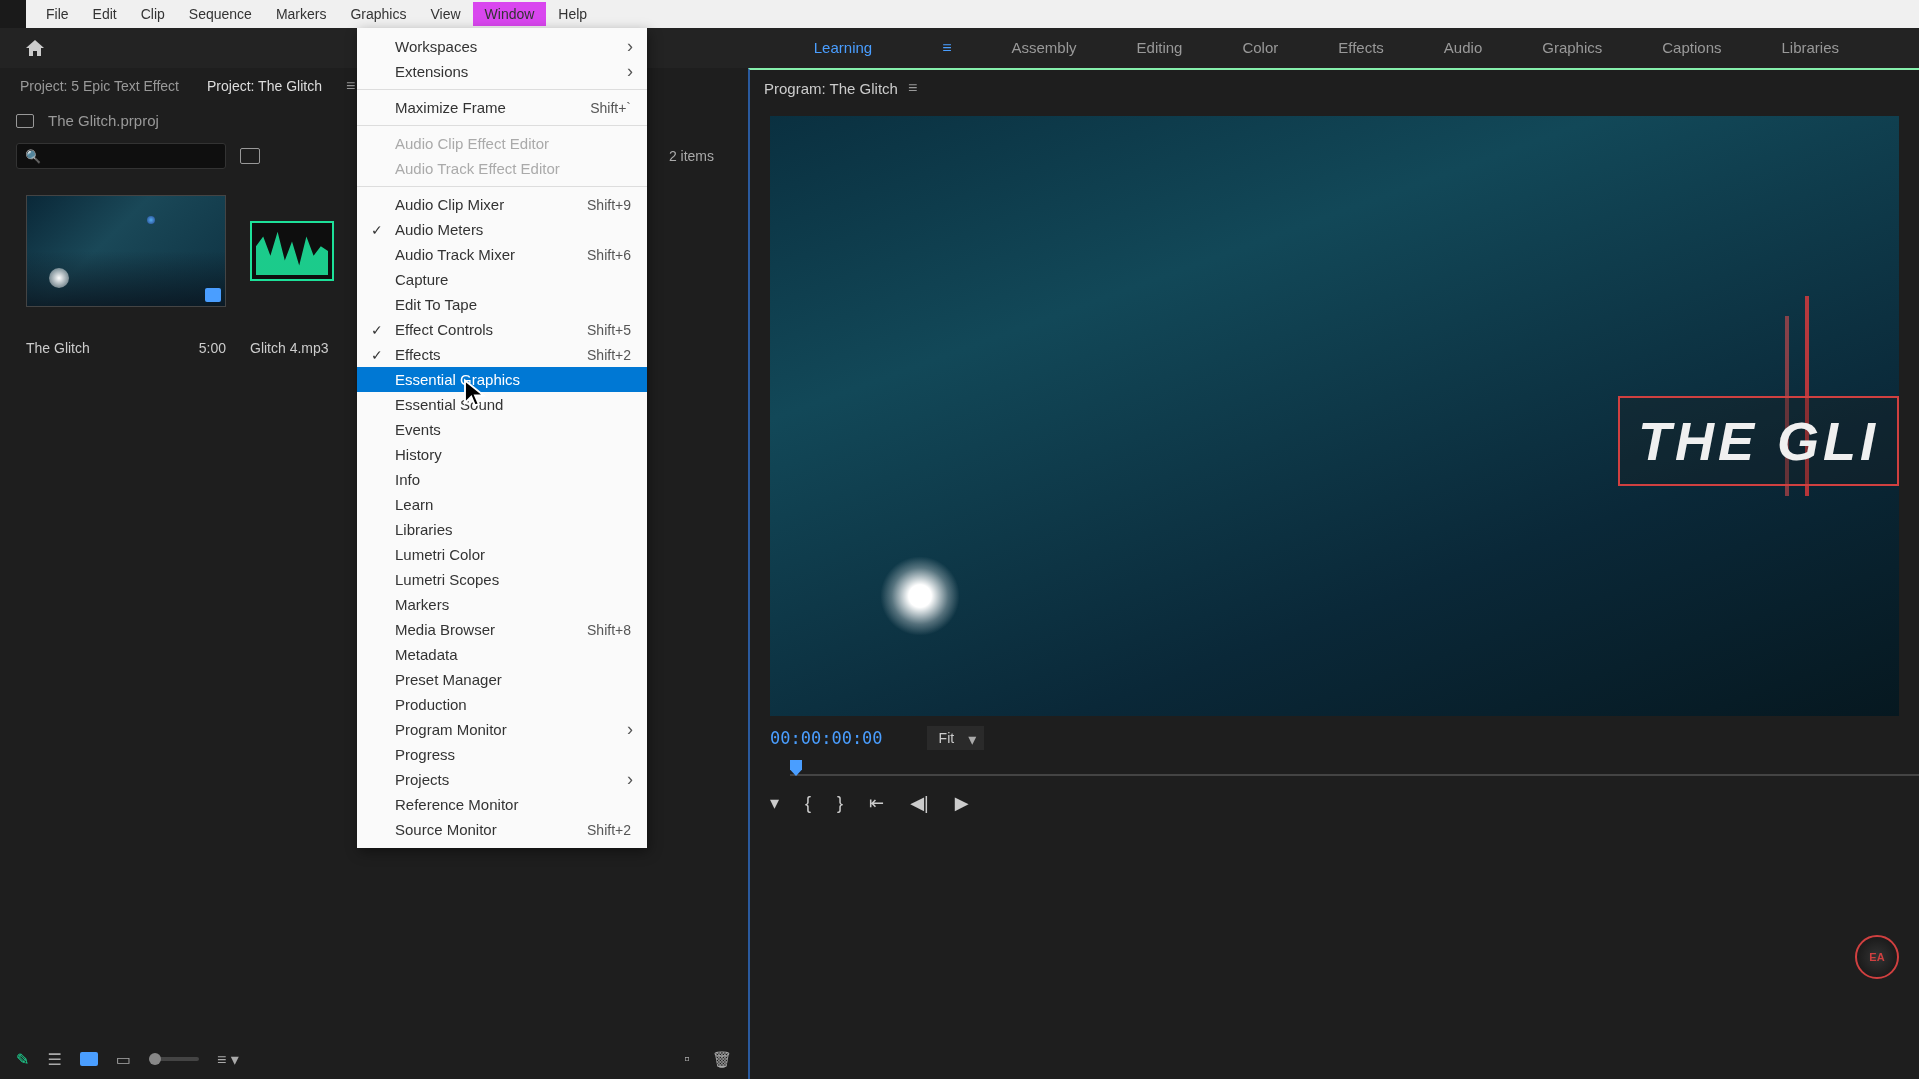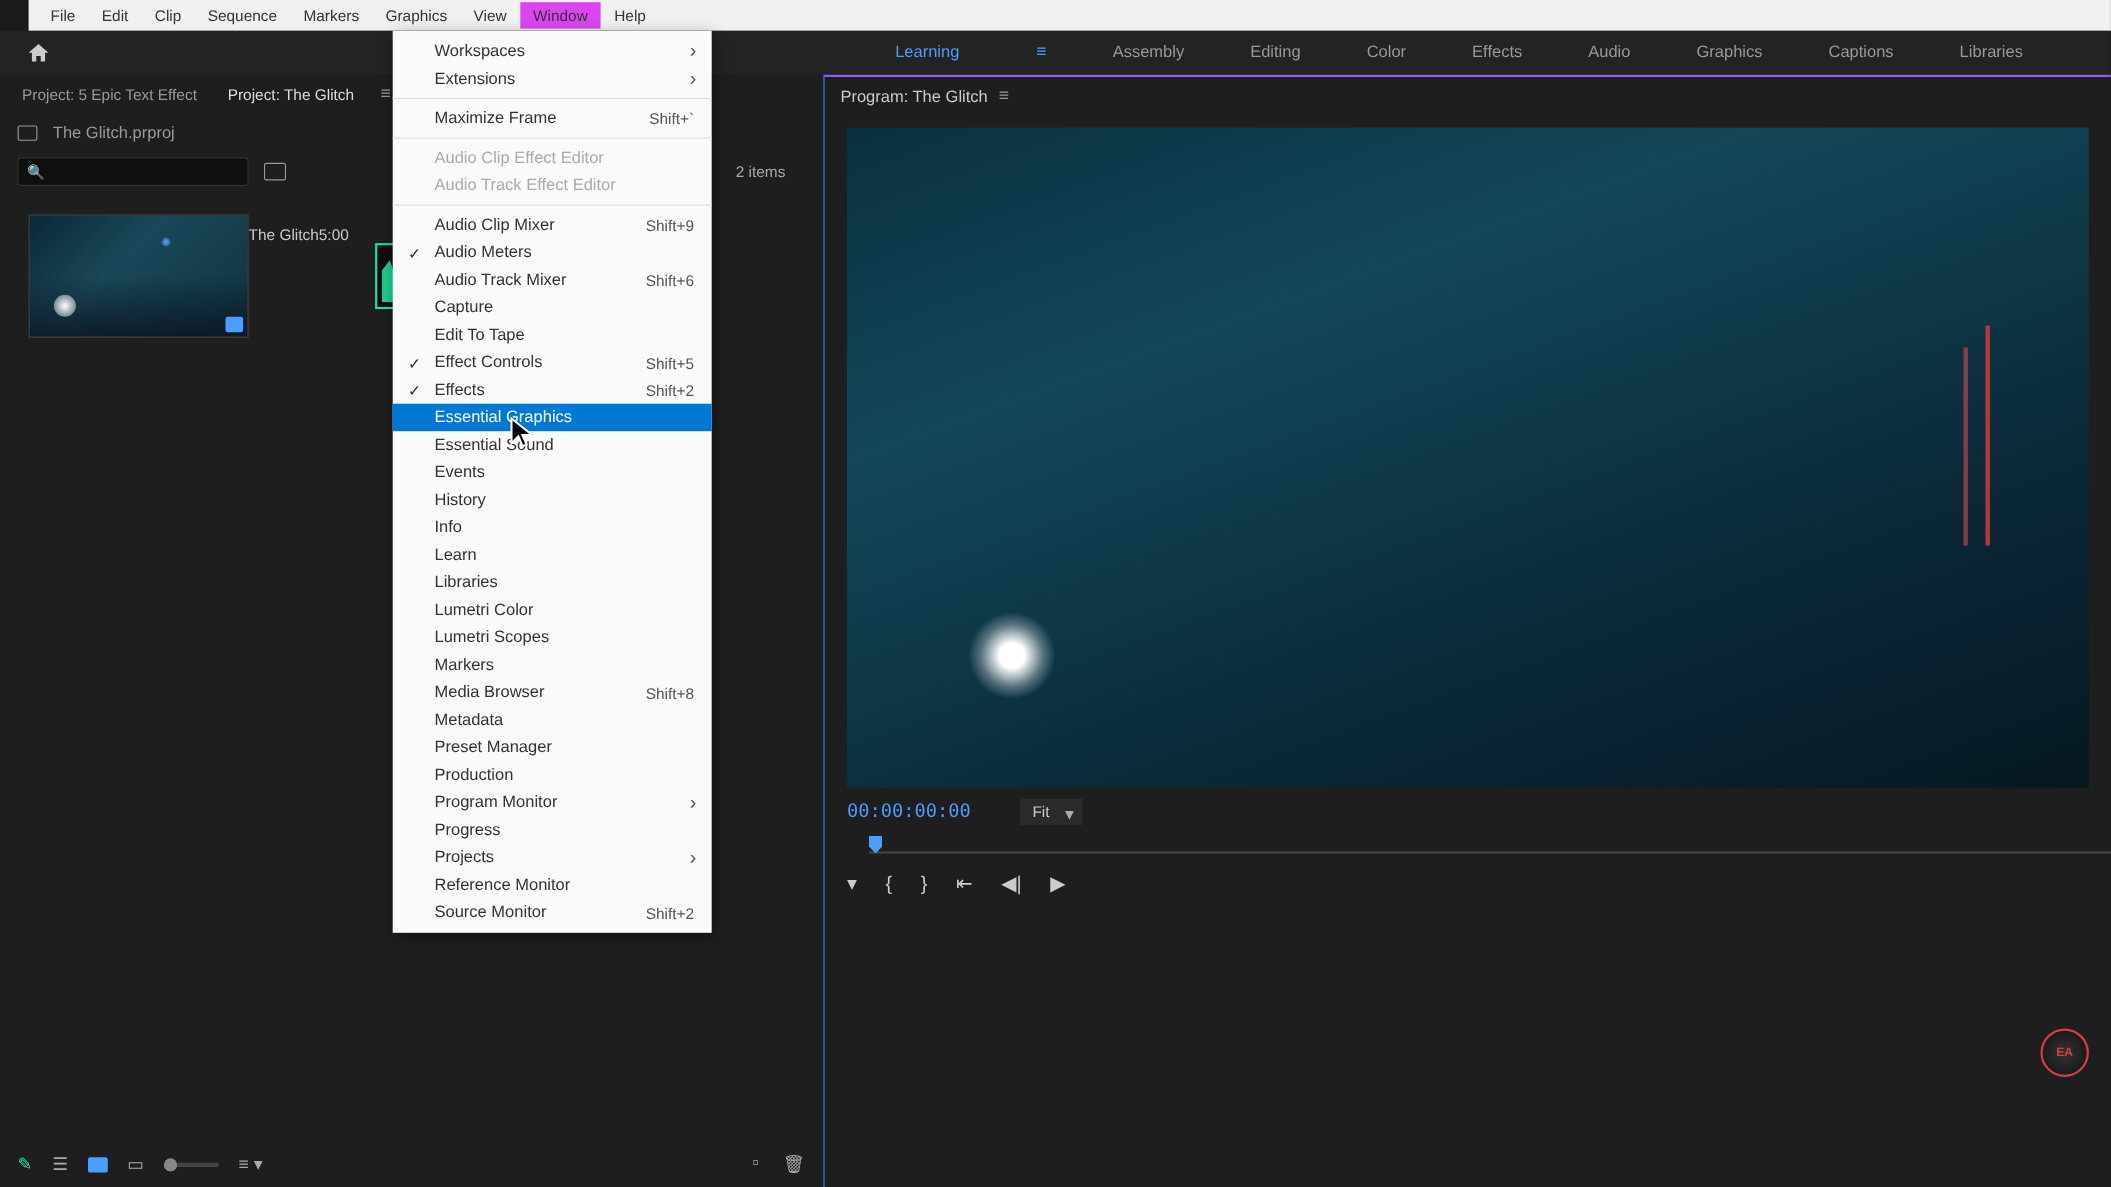--- a/index.html
+++ b/index.html
@@ -14,41 +14,41 @@
 .toolbar-row { height: 40px; background: #232323; display: flex; align-items: center; padding: 0 20px; }
 .home-btn { width: 30px; height: 30px; display: flex; align-items: center; justify-content: center; }
 .workspace-tabs { display: flex; margin-left: auto; gap: 60px; padding-right: 60px; }
 .workspace-tab { font-size: 15px; color: #999; cursor: pointer; }
 .workspace-tab.active { color: #4a9eff; }
 .ws-hamburger { color: #4a9eff; margin-left: 10px; }
 
 
 .main-area { display: flex; height: calc(100% - 68px); }
 .left-panel { width: 748px; background: #1e1e1e; display: flex; flex-direction: column; position: relative; }
-.right-panel { flex: 1; background: #1e1e1e; border-left: 2px solid #2a5a9e; border-top: 2px solid #8b5cf6; }
+.right-panel { flex: 1; background: #1e1e1e; border-left: 2px solid #2a5a9e; border-top: 2px solid #86efac; }
 
 
 .panel-tabs { display: flex; height: 36px; align-items: center; padding: 0 10px; gap: 8px; }
 .panel-tab { font-size: 14px; color: #999; padding: 6px 10px; cursor: pointer; }
 .panel-tab.active { color: #ddd; }
 .panel-tab-menu { color: #999; margin-left: 6px; }
 
 
 .project-header { display: flex; align-items: center; padding: 8px 16px; gap: 14px; }
 .bin-icon { width: 18px; height: 14px; border: 1.5px solid #999; border-radius: 2px; }
 .project-name { font-size: 15px; color: #999; }
 .search-row { display: flex; align-items: center; padding: 6px 16px; gap: 14px; }
 .search-box { flex: 0 0 210px; height: 26px; background: #0f0f0f; border: 1px solid #333; border-radius: 3px; display: flex; align-items: center; padding: 0 8px; }
 .search-icon { color: #888; font-size: 13px; }
 .new-bin-icon { width: 20px; height: 16px; border: 1.5px solid #999; border-radius: 2px; position: relative; }
 .items-count { margin-left: auto; font-size: 14px; color: #aaa; padding-right: 18px; }
 
 
 .thumbs-row { display: flex; gap: 24px; padding: 20px 26px; }
-.thumb-item { display: flex; flex-direction: row; }
+.thumb-item { display: flex; flex-direction: column; gap: 23px; }
 .thumb-img { width: 200px; height: 112px; background: linear-gradient(135deg, #0a2838 0%, #1a4858 40%, #0e3242 100%); border: 1px solid #444; position: relative; overflow: hidden; }
 .thumb-city { position: absolute; bottom: 0; left: 0; right: 0; height: 50%; background: linear-gradient(180deg, transparent, rgba(10,20,30,0.8)); }
 .thumb-light { position: absolute; width: 20px; height: 20px; background: radial-gradient(circle, #fff, rgba(255,255,255,0.2)); border-radius: 50%; }
 .thumb-badge { position: absolute; bottom: 4px; right: 4px; width: 16px; height: 14px; background: #4a9eff; border-radius: 2px; }
 .audio-thumb { width: 84px; height: 60px; border: 2px solid #1de099; background: #0e0e0e; position: relative; margin-top: 26px; overflow: hidden; }
 .waveform { position: absolute; inset: 4px; background: linear-gradient(90deg, #1de099 0%, #1de099 100%); clip-path: polygon(0 40%, 10% 20%, 20% 60%, 30% 10%, 40% 70%, 50% 30%, 60% 80%, 70% 20%, 80% 60%, 90% 40%, 100% 50%, 100% 100%, 0 100%); opacity: 0.9; }
 .thumb-label-row { display: flex; justify-content: space-between; font-size: 14px; color: #ccc; margin-top: 10px; }
 .thumb-dur { color: #ccc; }
 
 
@@ -198,20 +198,23 @@
     <div class="program-header">
       <span class="program-title">Program: The Glitch</span>
       <span class="program-menu">≡</span>
     </div>
     <div class="program-viewport">
       <div class="city-bg">
         <div class="neon-accent" style="right:90px; top:180px; height:200px;"></div>
         <div class="neon-accent" style="right:110px; top:200px; height:180px; background:rgba(255,80,80,0.5);"></div>
         <div class="street-light" style="left:110px; bottom:80px;"></div>
       </div>
+      <div class="glitch-text-box">
+        <span class="glitch-text">THE GLI</span>
+      </div>
     </div>
     <div class="program-controls">
       <span class="timecode">00:00:00:00</span>
       <div class="fit-wrap">
         <div class="fit-select">Fit</div>
       </div>
     </div>
     <div style="padding:0 20px;">
       <div class="scrubber" style="width:100%;">
         <div class="scrubber-track"></div>

